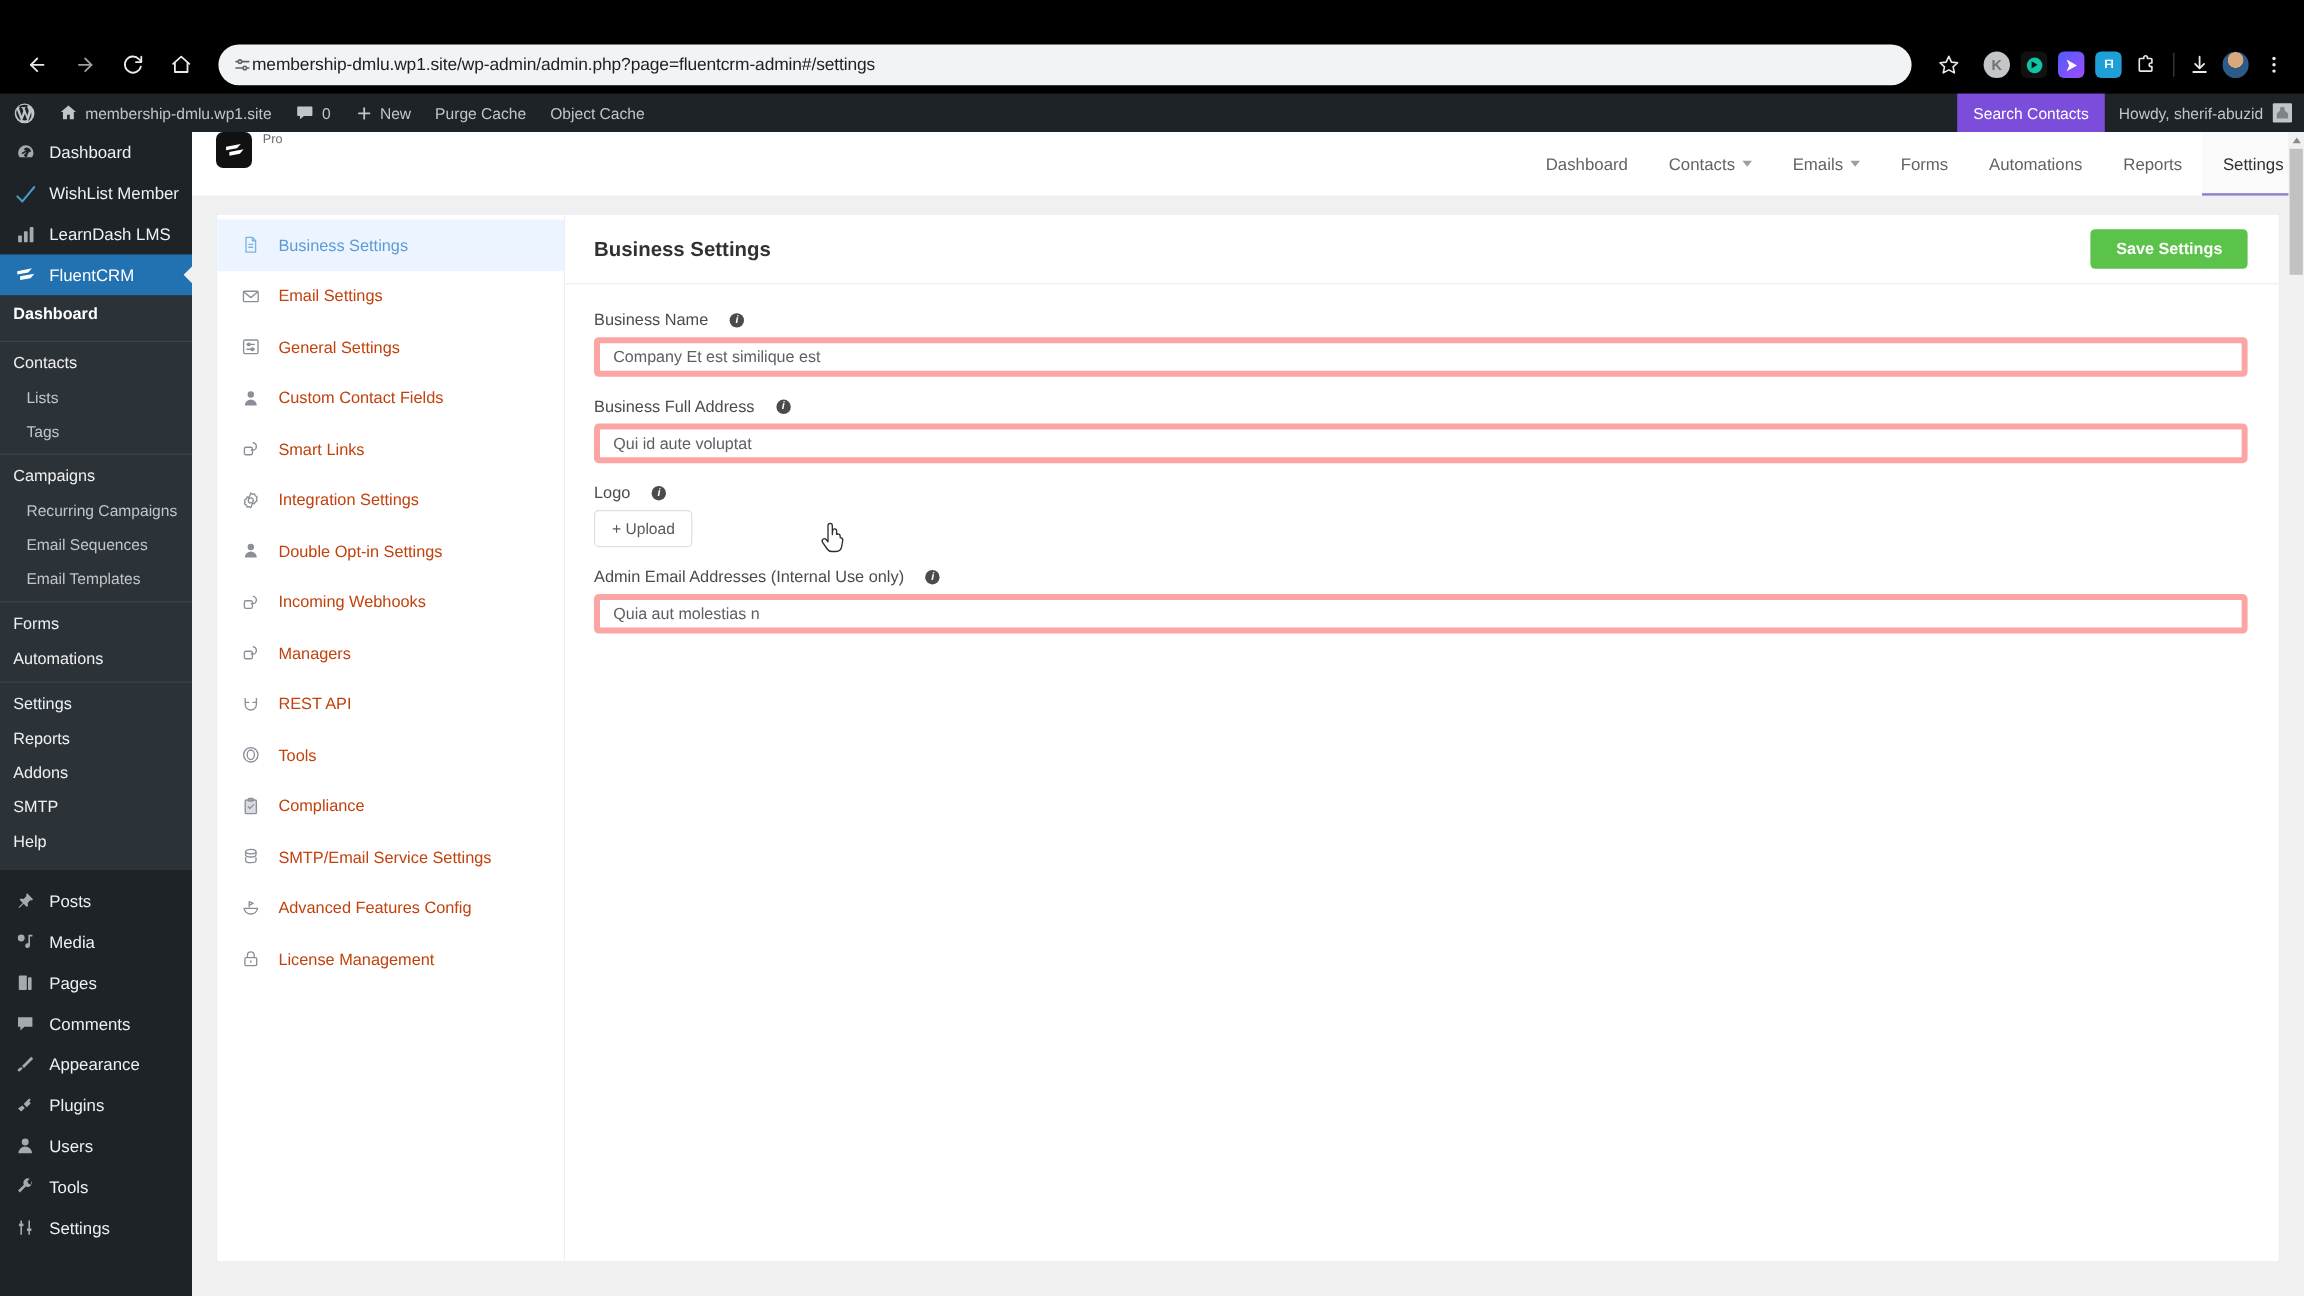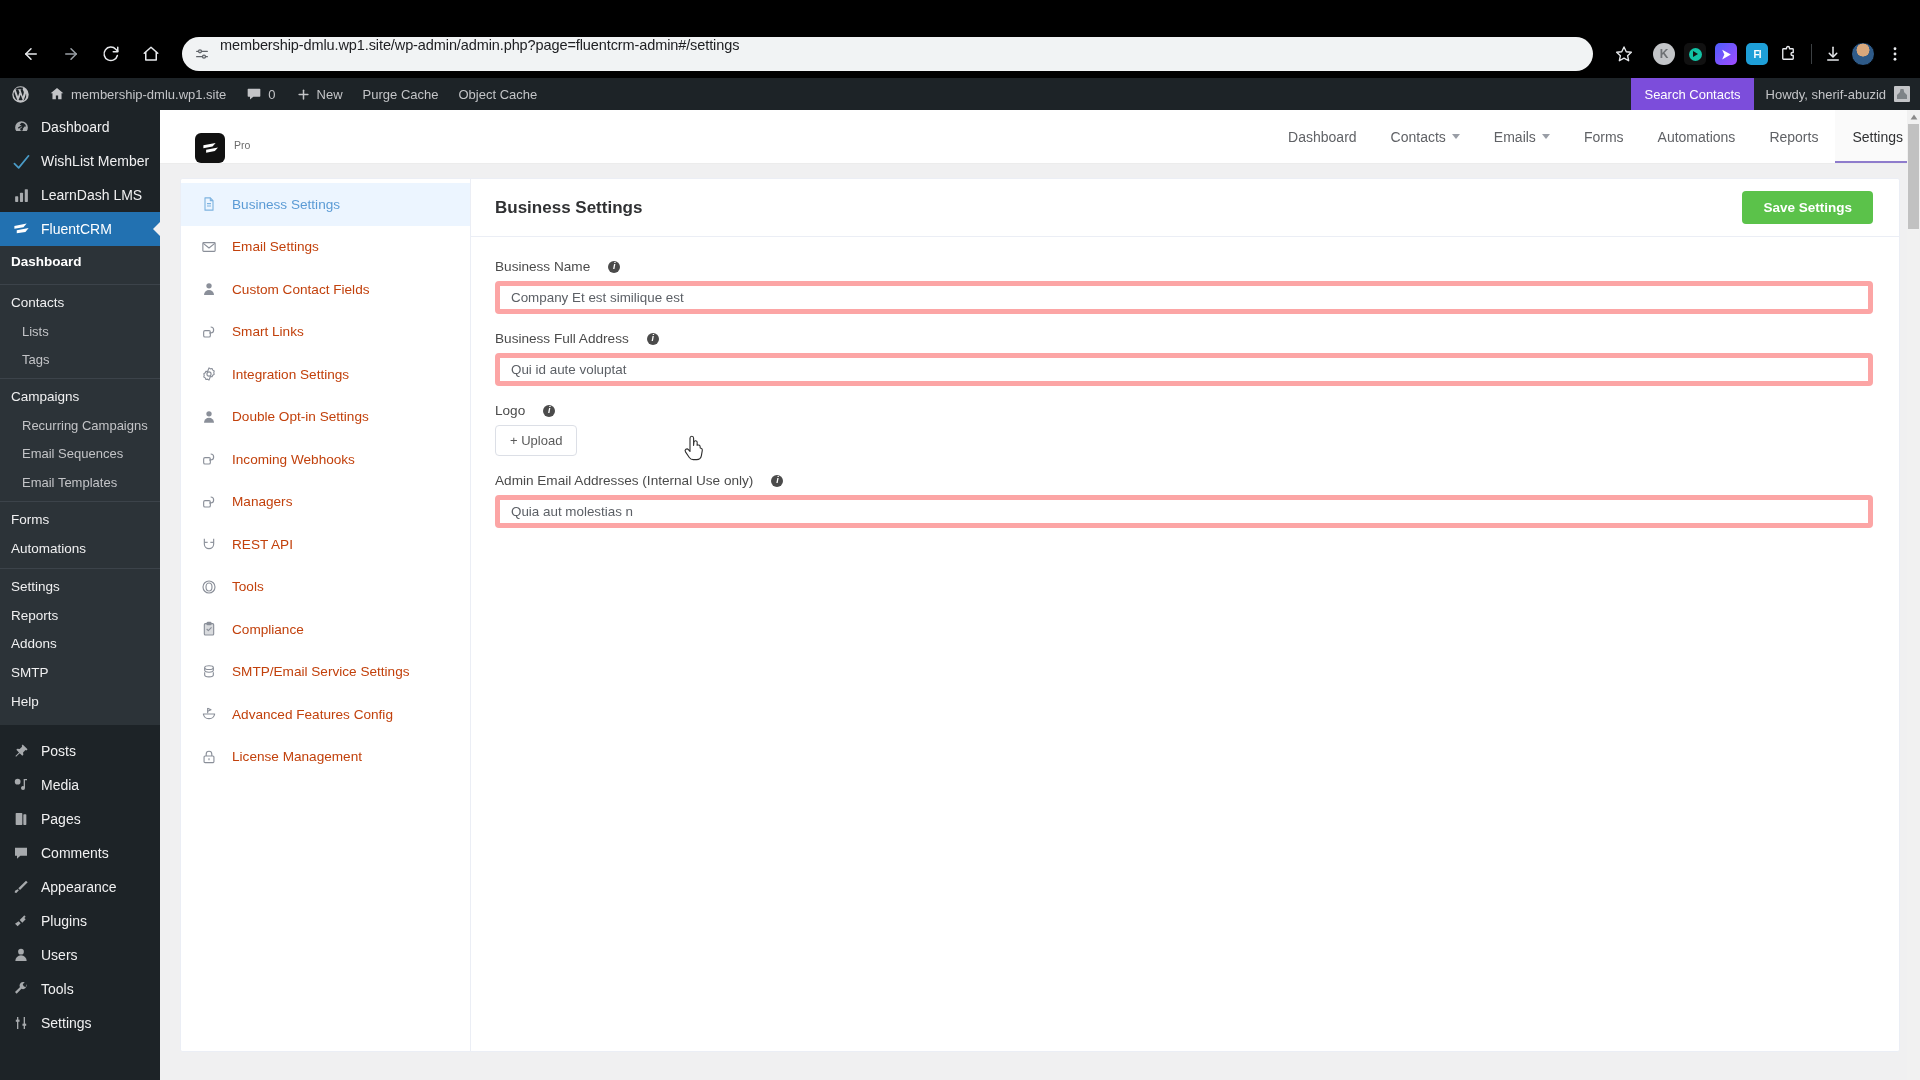--- a/index.html
+++ b/index.html
@@ -16,21 +16,21 @@
     padding:0 14px; gap:6px;
   }
   .nav-btn {
     width:34px; height:34px; border-radius:50%;
     display:flex; align-items:center; justify-content:center;
     color:#e8eaed; flex:none;
   }
   .nav-btn svg { display:block; }
   .omnibox {
     flex:1; height:34px; background:#f1f3f4; border-radius:17px;
-    display:flex; padding:0 12px; gap:10px;
+    display:flex; align-items:center; padding:0 12px; 
     margin:0 8px; min-width:0;
   }
   .omni-lock { flex:none; display:flex; align-items:center; color:#5f6368; }
   .omni-url {
     font-size:14.5px; color:#202124; white-space:nowrap;
     overflow:hidden; text-overflow:ellipsis; letter-spacing:-0.1px;
   }
   .ext-row { display:flex; align-items:center; gap:9px; padding-left:6px; flex:none; }
   .ext {
     width:22px; height:22px; border-radius:5px; flex:none;
@@ -114,22 +114,22 @@
   .wpm-sub.cur { color:#fff; font-weight:bold; padding-top:8px; padding-bottom:9px;}
   .wpm-sub.indent { padding-left:22px; font-size:13px; }
   .wpm-sep { height:1px; background:#3c434a; margin:4px 0; }
   .wpm-gap { height:9px; }
 
   
   .app-region { flex:1; min-width:0; background:#f0f0f1; position:relative; }
 
   
   .crm-top {
-    height:54px; background:#fff; display:flex; align-items:flex-end;
-    padding:0 0 0 35px; border-bottom:1px solid #ececec;
+    height:54px; background:#fff; display:flex; align-items:flex-start;
+    padding:0 0 0 20px; border-bottom:1px solid #ececec;
   }
   .crm-logo-box {
     width:30px;height:30px;background:#111;border-radius:6px;flex:none;
     display:flex;align-items:center;justify-content:center;
   }
   .crm-pro { font-size:10.5px; color:#6b6b6b; margin-left:9px; margin-bottom:12px; }
   .crm-nav { margin-left:auto; display:flex; align-items:stretch; height:100%; }
   .crm-nav-item {
     display:flex; align-items:center; gap:6px; padding:0 17px;
     font-size:14px; color:#606266; height:100%; position:relative;
@@ -540,20 +540,32 @@
           <div class="set-nav-item">
             <span class="sic">
               <svg width="16" height="16" viewBox="0 0 24 24" fill="none" stroke="currentColor" stroke-width="1.7" stroke-linejoin="round">
                   <rect x="2.8" y="5.5" width="18.4" height="13" rx="1.2"></rect>
                   <polyline points="3.4 6.5 12 13.5 20.6 6.5"></polyline>
                 </svg>
             </span>
             <span>Email Settings</span>
           </div>
 
+          <div class="set-nav-item">
+            <span class="sic">
+              <svg width="16" height="16" viewBox="0 0 24 24" fill="none" stroke="currentColor" stroke-width="1.7" stroke-linejoin="round">
+                  <rect x="3" y="3.5" width="18" height="17" rx="1.6"></rect>
+                  <line x1="6.5" y1="9" x2="17" y2="9"></line>
+                  <line x1="6.5" y1="15" x2="17" y2="15"></line>
+                  <circle cx="9.5" cy="9" r="1.6"></circle>
+                  <circle cx="14" cy="15" r="1.6"></circle>
+                </svg>
+            </span>
+            <span>General Settings</span>
+          </div>
 
           <div class="set-nav-item">
             <span class="sic">
               <svg width="16" height="16" viewBox="0 0 24 24" fill="currentColor">
                   <circle cx="12" cy="7.2" r="4"></circle>
                   <path d="M4.5 21a7.5 7.5 0 0 1 15 0z"></path>
                 </svg>
             </span>
             <span>Custom Contact Fields</span>
           </div>

